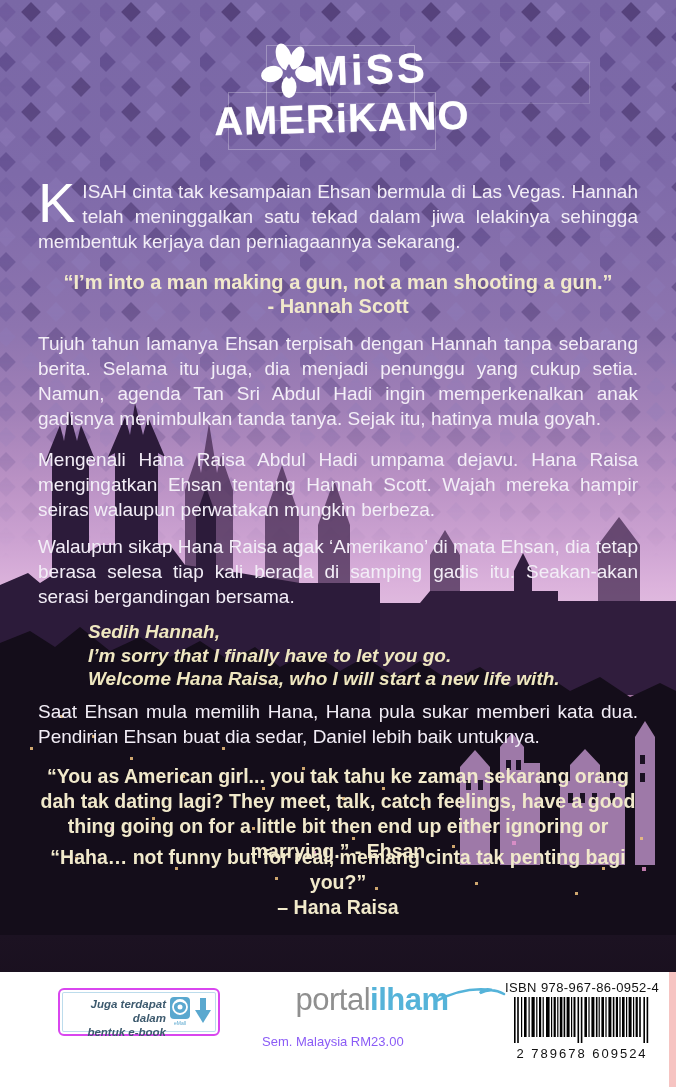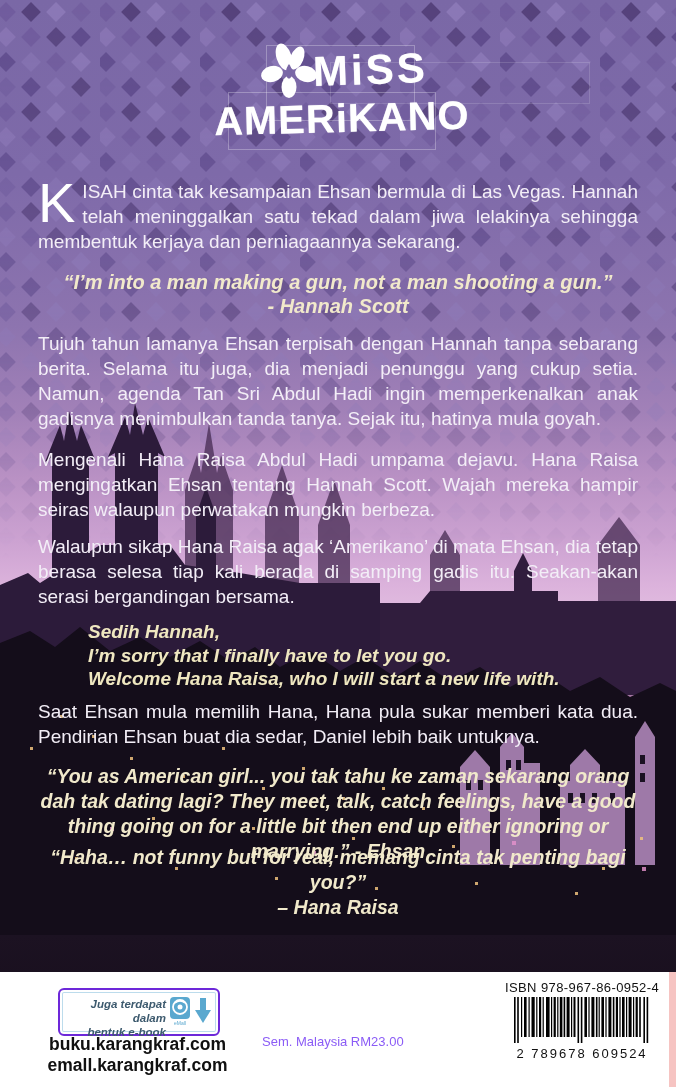--- a/index.html
+++ b/index.html
@@ -17,33 +17,33 @@
   .logo-rect{position:absolute;border:1px solid rgba(255,255,255,.28);}
   .logo-word{position:absolute;color:#ffffff;font-weight:700;white-space:nowrap;
     text-shadow:0 0 1px rgba(255,255,255,.6);}
   .logo-w1{left:313px;top:46px;font-size:42px;letter-spacing:3px;transform:rotate(-2deg);}
   .logo-w2{left:214px;top:96px;font-size:40px;letter-spacing:1px;transform:rotate(-1.5deg);}
   
   .para{position:absolute;left:38px;width:600px;color:#f3eef7;
     font-size:19px;line-height:25px;text-align:justify;}
   .dropcap{float:left;font-size:56px;line-height:48px;padding-right:7px;color:#ffffff;}
   .quote{position:absolute;left:30px;width:616px;text-align:center;
-    color:#f1e9cb;font-size:20px;line-height:24px;font-style:italic;font-weight:700;}
+    color:#f1e9cb;font-size:20px;line-height:24px;font-weight:700;}
   .quote2{font-size:19.5px;line-height:25px;}
   .letter{position:absolute;left:88px;top:620px;color:#efe7c0;
     font-size:19px;line-height:23.5px;font-style:italic;font-weight:700;text-align:left;}
   
   .meter{position:absolute;left:0;top:933px;width:676px;height:39px;display:flex;}
   .meter-seg{flex:1;display:flex;align-items:center;justify-content:center;
     color:#fcf4f4;font-size:21px;letter-spacing:.5px;}
   
   .footer{position:absolute;left:0;top:972px;width:676px;height:115px;background:#ffffff;}
   .pink-strip{position:absolute;right:0;top:0;width:7px;height:115px;background:#f6c4c2;}
   .badge{position:absolute;left:58px;top:16px;width:158px;height:44px;
-    border:2px solid #6d28d9;border-radius:6px;box-shadow:inset 0 0 0 2px #fff, inset 0 0 0 3px #bcdcec;}
+    border:2px solid #d946ef;border-radius:6px;box-shadow:inset 0 0 0 2px #fff, inset 0 0 0 3px #bcdcec;}
   .badge-text{position:absolute;left:8px;top:7px;width:98px;text-align:right;
     font-size:11.5px;line-height:14px;font-style:italic;font-weight:600;color:#3d5a6e;}
   .badge-icons{position:absolute;right:7px;top:6px;display:flex;gap:4px;align-items:center;}
   .urls{position:absolute;left:25px;top:62px;width:225px;text-align:center;
     font-size:17.5px;line-height:21px;font-weight:700;color:#101010;}
   .publisher{position:absolute;left:262px;top:10px;width:220px;text-align:center;white-space:nowrap;}
   .pub-gray{font-size:31px;color:#8f8f8f;letter-spacing:-.5px;}
   .pub-blue{font-size:31px;color:#55b3d9;font-weight:700;letter-spacing:-.5px;}
   .swoosh{position:absolute;left:172px;top:2px;}
   .prices{position:absolute;left:262px;top:62px;width:220px;text-align:left;
@@ -231,25 +231,27 @@
           <path d="M6,7 q5,-4 10,0" fill="none" stroke="#ffffff" stroke-width="1.4"></path>
           <text x="11" y="29" font-size="5" fill="#5aa8cf" text-anchor="middle" font-family="Liberation Sans, sans-serif">eMall</text>
         </svg>
         <svg width="16" height="28" viewBox="0 0 16 28">
           <rect x="5" y="1" width="6" height="13" fill="#5aa8cf"></rect>
           <path d="M0,13 L16,13 L8,26 Z" fill="#5aa8cf"></path>
         </svg>
       </div>
     </div>
 
-    <div class="urls">
-      <div>buku.karangkraf.com</div>
-      <div>emall.karangkraf.com</div>
+
+    <div class="publisher">
+      <span class="pub-gray">portal</span><span class="pub-blue">ilham</span>
+      <svg class="swoosh" width="72" height="22" viewBox="0 0 72 22">
+        <path d="M0,18 Q30,2 58,6 Q50,4 46,9 Q58,3 70,10" fill="none" stroke="#55b3d9" stroke-width="2.6" stroke-linecap="round"></path>
+      </svg>
     </div>
-
 
     <div class="prices">
       <div>Sem. Malaysia RM23.00</div>
     </div>
 
     <div class="barcode">
       <div class="isbn">ISBN 978-967-86-0952-4</div>
       <svg width="140" height="48" viewBox="0 0 140 48">
         <g fill="#000000">
           <rect x="2" y="0" width="1.6" height="46"></rect>

